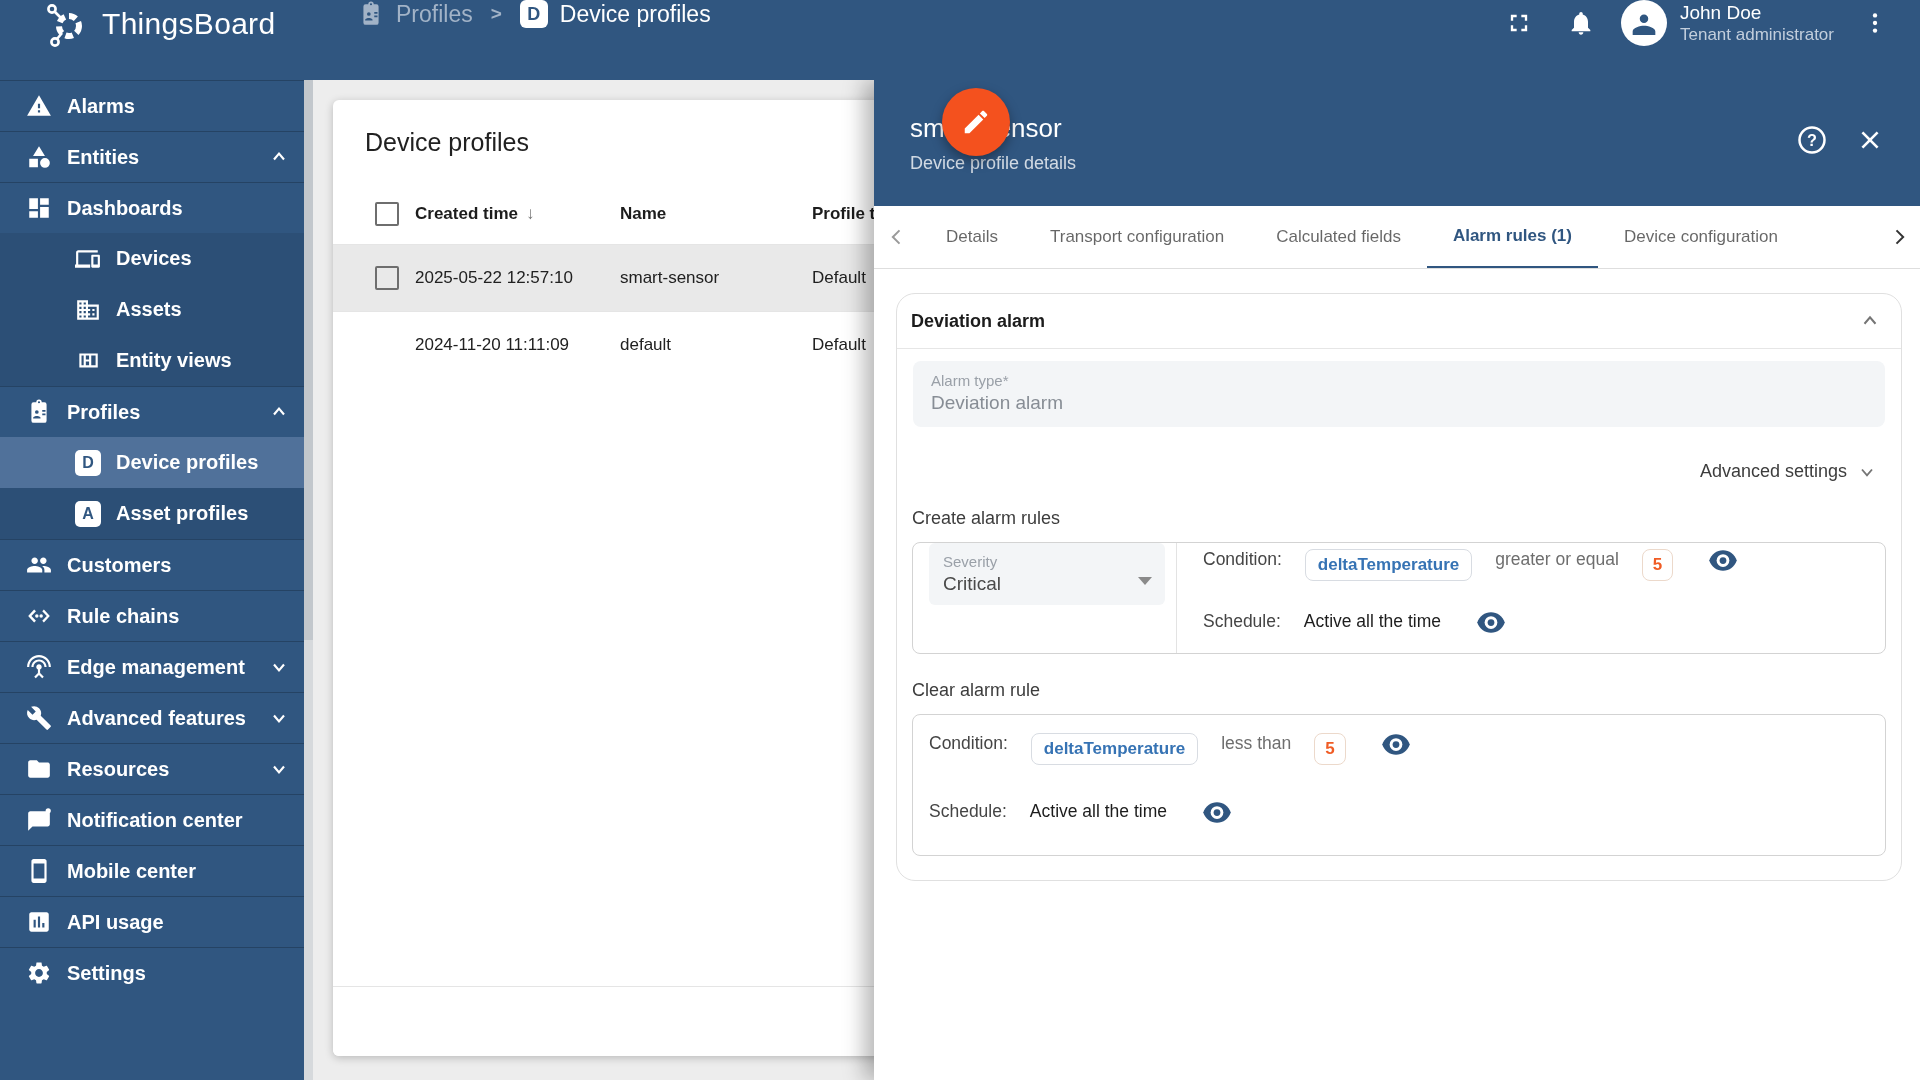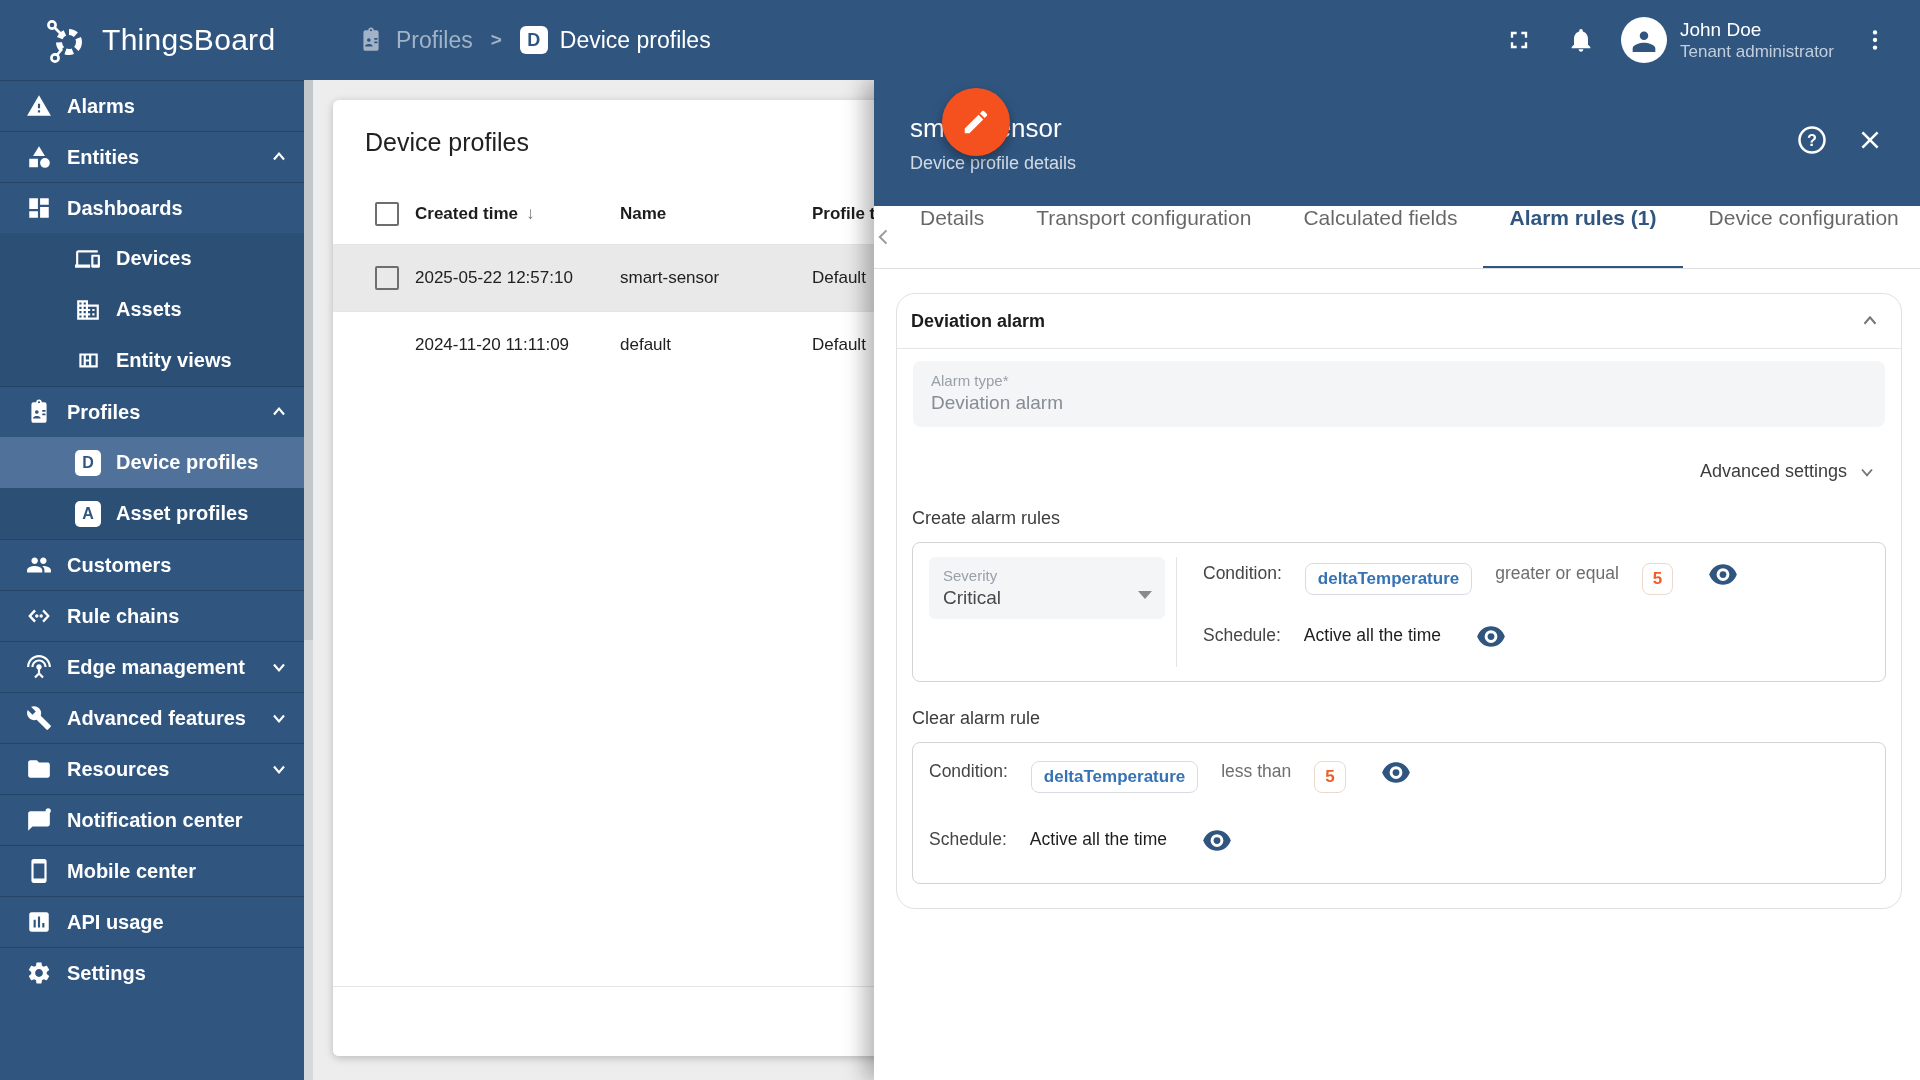--- a/index.html
+++ b/index.html
@@ -2,21 +2,21 @@
 <html><head>
 <meta charset="utf-8">
 <style>
   html,body{margin:0;padding:0}
   body{width:1920px;height:1080px;position:relative;overflow:hidden;
        font-family:"Liberation Sans","DejaVu Sans",sans-serif;background:#ededed;color:#212121}
   svg{display:block}
 
   
   .app-header{position:absolute;top:0;left:0;width:1920px;height:80px;background:#305680;
-              display:flex;align-items:center;z-index:30}
+              display:flex;align-items:flex-start;z-index:30}
   .logo{display:flex;align-items:center;gap:12px;padding-left:42px;width:276px}
   .logo-text{color:#fff;font-size:30px;font-weight:500;letter-spacing:.3px}
   .breadcrumb{display:flex;align-items:center;gap:16px;margin-left:40px;font-size:23px}
   .crumb{display:flex;align-items:center;gap:12px}
   .crumb.muted{color:#a2b3c7}
   .crumb.current{color:#fff}
   .crumb-sep{color:#a2b3c7;font-size:19px;font-weight:700;margin:0 2px}
   .sq-icon{width:28px;height:28px;background:#fff;border-radius:6px;color:#305680;
            font-weight:700;font-size:18px;display:flex;align-items:center;justify-content:center}
   .header-right{margin-left:auto;display:flex;align-items:center;padding-right:32px}
@@ -68,36 +68,36 @@
   .icon-btn{position:absolute;top:44px;width:32px;height:32px;display:flex;align-items:center;
             justify-content:center;cursor:pointer}
   .icon-btn.help{right:92px}
   .icon-btn.close{right:34px}
   .fab{position:absolute;left:942px;top:88px;width:68px;height:68px;border-radius:50%;background:#f4511e;
        display:flex;align-items:center;justify-content:center;box-shadow:0 5px 12px rgba(0,0,0,.35);
        z-index:40;cursor:pointer}
   .tabbar{height:62px;border-bottom:1px solid #dedede;display:flex;align-items:stretch}
   .tab-arrow{width:46px;display:flex;align-items:center;justify-content:center;cursor:pointer}
   .tab-arrow.right{margin-left:auto;width:42px}
-  .tab{display:flex;padding:0 26px;font-size:21px;color:rgba(0,0,0,.60);
+  .tab{display:flex;align-items:center;padding:0 26px;font-size:17px;color:rgba(0,0,0,.60);
        cursor:pointer;box-sizing:border-box;white-space:nowrap}
   .tab.active{color:#305680;font-weight:700;border-bottom:2px solid #305680}
 
   .drawer-body{padding:24px 18px 0 22px}
   .alarm-card{border:1px solid #e0e0e0;border-radius:19px;padding-bottom:24px}
   .ac-head{height:54px;display:flex;align-items:center;justify-content:space-between;padding:0 20px 0 14px}
   .ac-title{font-weight:700;font-size:18px;color:#1c1c1c}
   .divider{height:1px;background:#e6e6e6}
   .field{background:#f3f5f7;border-radius:8px;margin:12px 16px 0;padding:11px 18px 13px}
   .field-label{font-size:15px;color:#9aa0a8}
   .field-value{font-size:19px;color:#878d95;margin-top:3px}
   .advanced{display:flex;justify-content:flex-end;align-items:center;gap:10px;
             margin:34px 24px 0 0;font-size:18px;color:#3d3d3d;cursor:pointer}
   .section-label{font-size:18px;color:#3d3d3d;margin:26px 0 13px 15px}
-  .rule-box{border:1px solid #d3d3d3;border-radius:8px;margin:0 15px;display:flex;padding:14px 16px}
+  .rule-box{border:1px solid #d3d3d3;border-radius:8px;margin:0 15px;display:flex;padding:0 16px}
   .rule-left{width:248px;border-right:1px solid #e3e3e3;box-sizing:border-box;flex:0 0 auto}
   .sev-field{width:236px;background:#f3f5f7;border-radius:6px;padding:10px 14px;box-sizing:border-box;
              position:relative;cursor:pointer}
   .sev-caret{position:absolute;right:13px;top:34px;width:0;height:0;
              border-left:7px solid transparent;border-right:7px solid transparent;border-top:8px solid #8a8a8a}
   .rule-right{flex:1;padding:6px 0 6px 26px}
   .cond-row{display:flex;align-items:flex-start;gap:23px;font-size:17.5px;color:#454545;min-height:36px}
   .cond-row + .cond-row{margin-top:26px}
   .rule-box.clear-box{padding:18px 16px;display:block}
   .rule-box.clear-box .cond-row + .cond-row{margin-top:32px}

